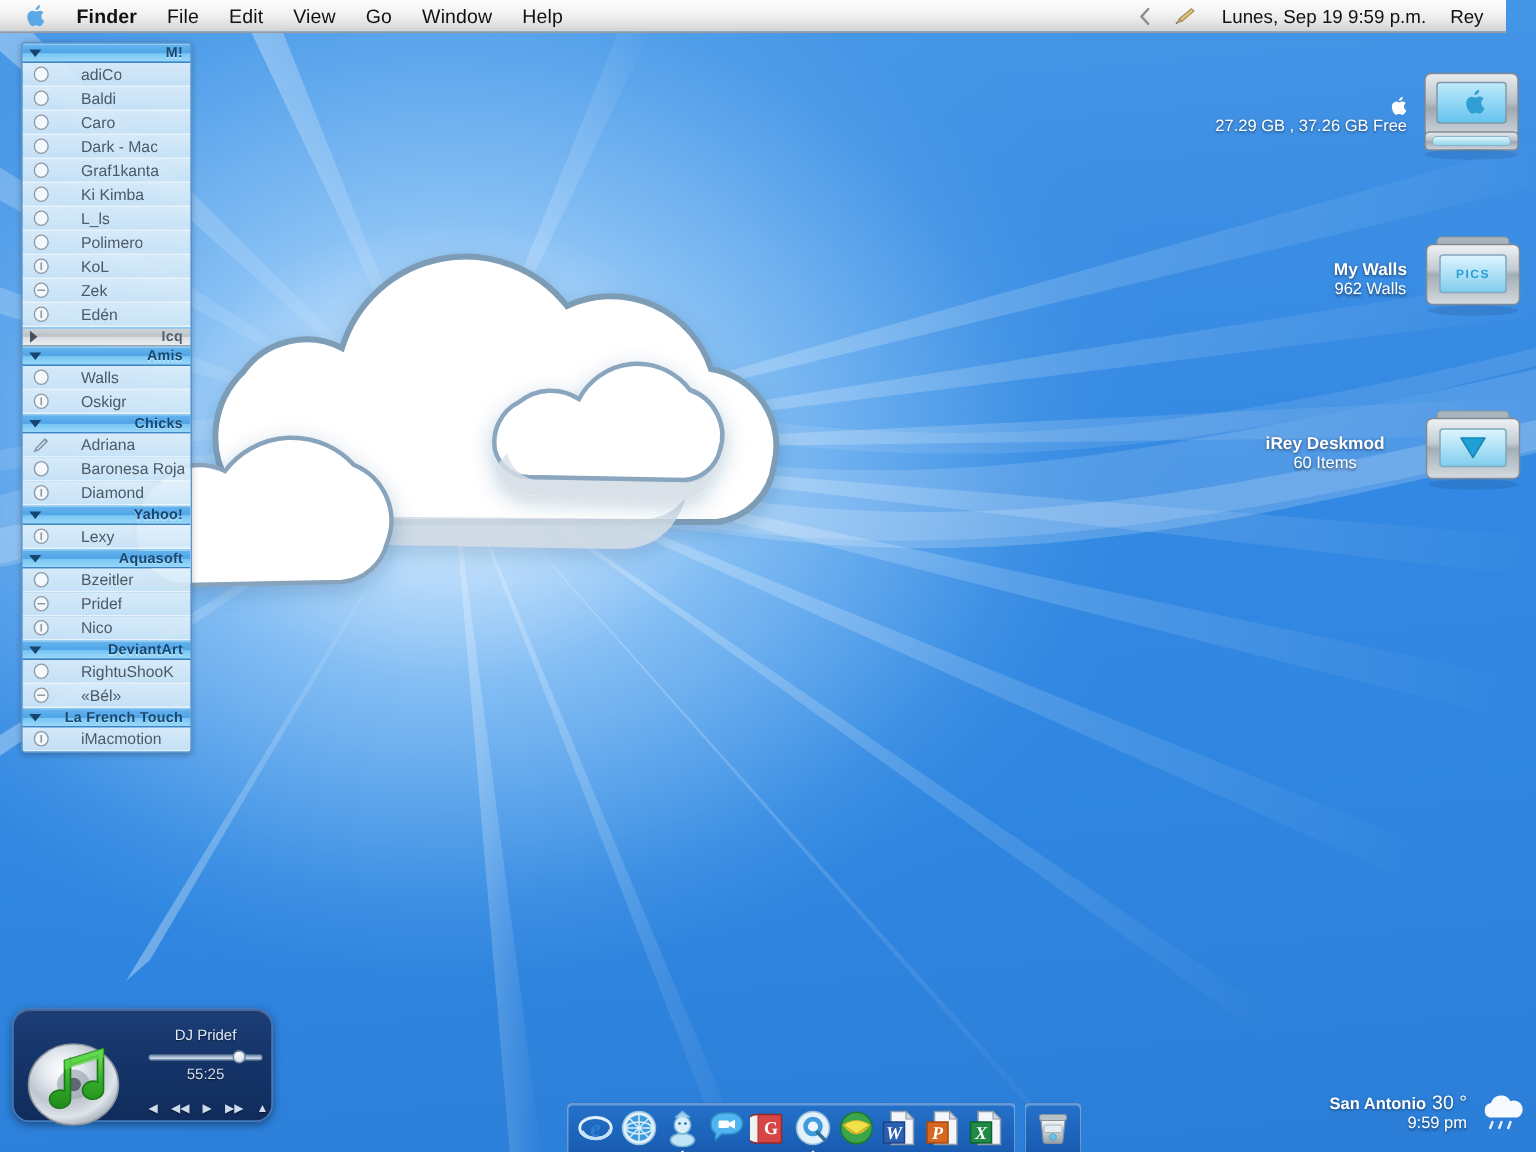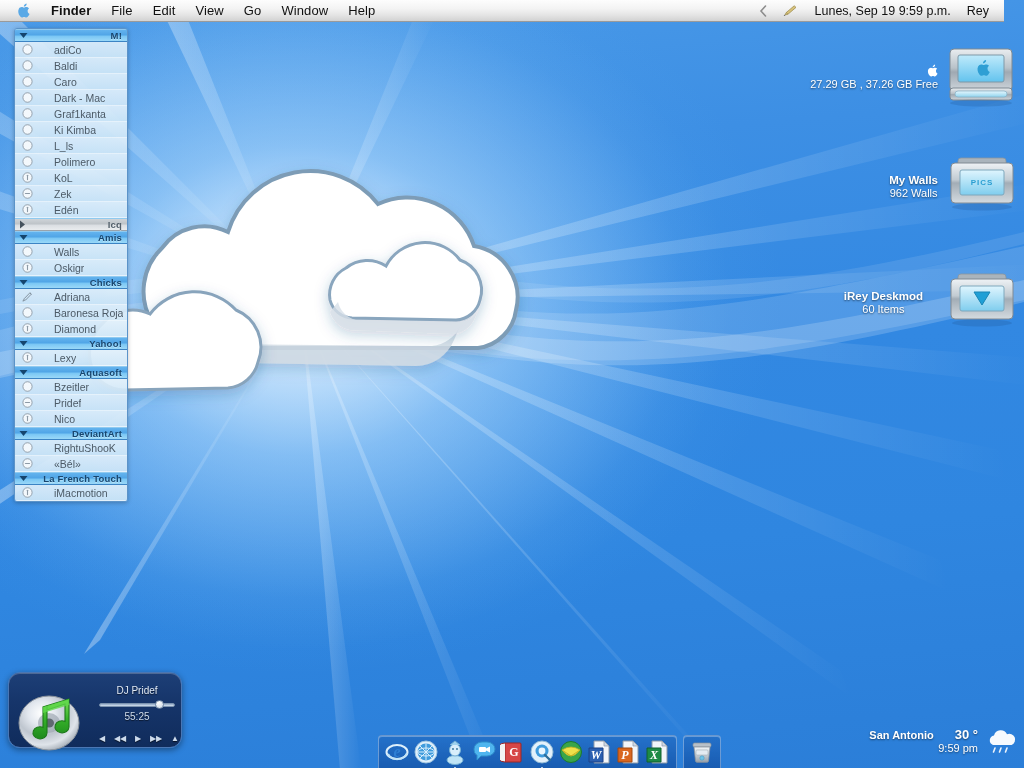--- a/index.html
+++ b/index.html
@@ -134,21 +134,21 @@
     width:0;height:0;
   }
   
   #weather {
     position:absolute; right:6px; top:728px; display:flex; align-items:flex-start; gap:6px;
     z-index:40;
   }
   #weather .wtext { text-align:right; color:#fff; font-size:11px; line-height:13px;
     text-shadow:0 1px 2px rgba(0,0,0,.5); }
   #weather .wcity { font-weight:bold; }
-  #weather .wtemp { font-weight:bold; font-size:13px; }
+  #weather .wtemp { font-weight:normal; font-size:13px; }
   #weather .wicon { width:34px; height:28px; }
   .nosel { user-select:none; }
 </style>
 </head>
 <body class="nosel">
 
 <div id="wallpaper">
   <div class="sky"></div>
 
   <svg class="rays" viewBox="0 0 1024 768" preserveAspectRatio="none">
@@ -700,21 +700,21 @@
         <path d="M5,8 L21,8 L19.5,22 a1.5,1.5 0 0 1 -1.5,1.3 L8,23.3 a1.5,1.5 0 0 1 -1.5,-1.3 Z" fill="url(#trg)" stroke="#8a939c" stroke-width="0.8"></path>
         <rect x="7" y="11" width="12" height="5" rx="1" fill="#e4ebf1" stroke="#9aa4ae" stroke-width="0.5"></rect>
         <circle cx="13" cy="19" r="2.2" fill="#6fc3e8" stroke="#4e9cc2" stroke-width="0.6"></circle>
       </svg>
     </div>
   </div>
 </div>
 
 <div id="weather">
   <div class="wtext">
-    <div style="display:flex;align-items:baseline;justify-content:flex-end;gap:21px;">
+    <div style="display:flex;align-items:baseline;justify-content:flex-end;gap:4px;">
       <span class="wcity">San Antonio</span>
       <span class="wtemp">30 °</span>
     </div>
     <div>9:59 pm</div>
   </div>
   <div class="wicon">
     <svg width="34" height="28" viewBox="0 0 34 28">
       <path d="M9,17 a5,5 0 0 1 1,-9.6 a7,7 0 0 1 13,-1.2 a5.5,5.5 0 0 1 4.6,10.8 Z" fill="#ffffff" opacity="0.96"></path>
       <g stroke="#ffffff" stroke-width="1.6" stroke-linecap="round" opacity="0.9">
         <line x1="11" y1="20" x2="9.5" y2="24"></line>

